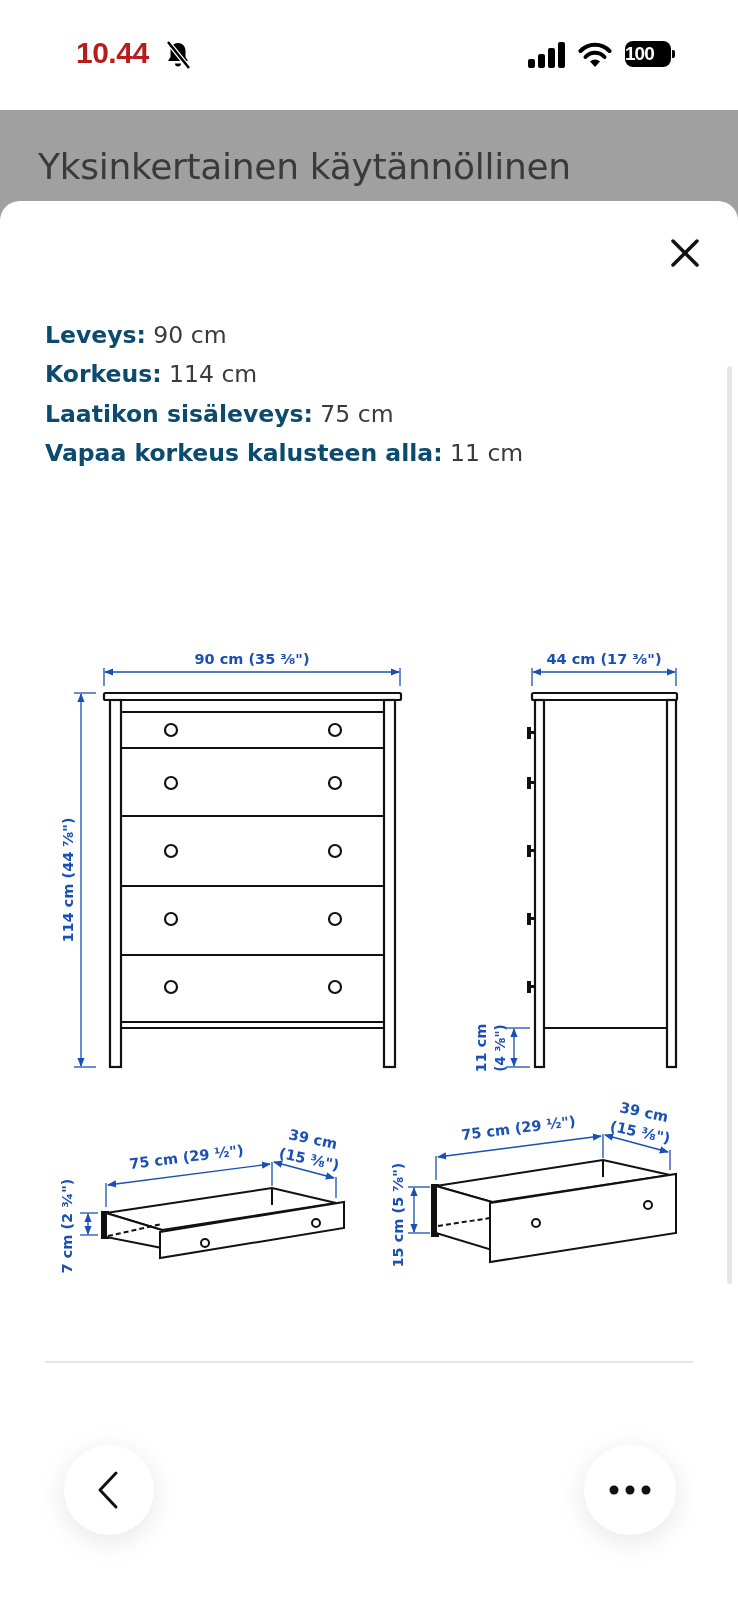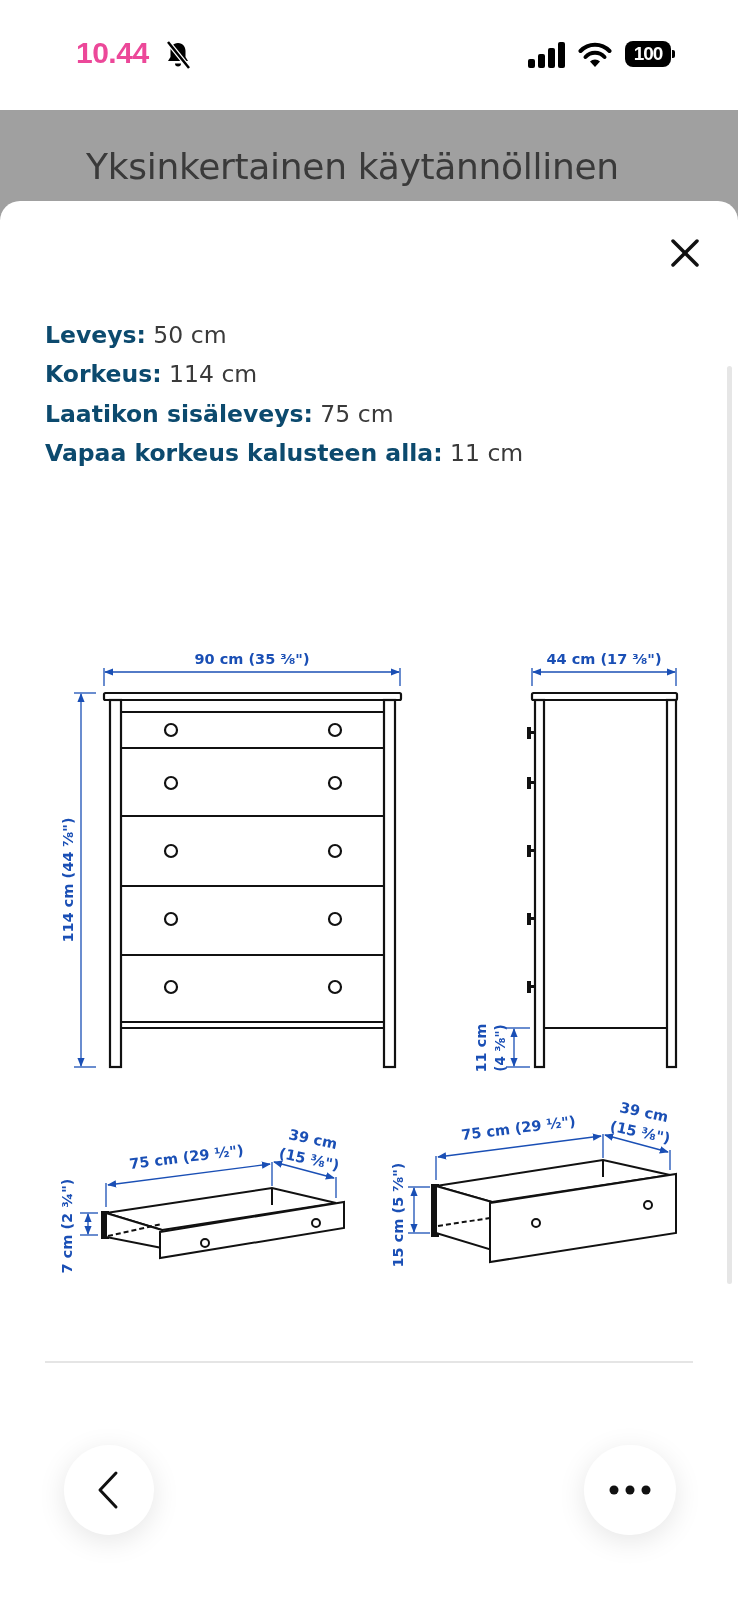--- a/index.html
+++ b/index.html
@@ -1,31 +1,31 @@
 <!DOCTYPE html>
 <html><head>
 <meta charset="utf-8">
 <style>
   * { box-sizing: border-box; margin: 0; padding: 0; }
   html, body { width: 738px; height: 1600px; background: #ffffff; overflow: hidden; }
   body { position: relative; font-family: "DejaVu Sans", sans-serif; color: #111; }
 
   
   .status-bar { position: absolute; left: 0; top: 0; width: 738px; height: 110px; background: #fff; }
-  .status-time { position: absolute; left: 76px; top: 36px; font-family: "Liberation Sans", sans-serif; font-weight: 700; font-size: 30px; letter-spacing: -0.5px; color: #ec4899; }
+  .status-time { position: absolute; left: 76px; top: 36px; font-family: "Liberation Sans", sans-serif; font-weight: 700; font-size: 30px; letter-spacing: -0.5px; color: #b91c1c; }
   .bell-icon { position: absolute; left: 164px; top: 40px; width: 28px; height: 30px; }
   .signal-icon { position: absolute; left: 528px; top: 42px; width: 38px; height: 26px; }
   .wifi-icon { position: absolute; left: 578px; top: 40px; width: 34px; height: 28px; }
   .battery { position: absolute; left: 625px; top: 41px; width: 50px; height: 26px; }
-  .battery-body { position: absolute; left: 0; top: 0; width: 46px; height: 26px; border-radius: 8px; background: #000; color: #fff; font-family: "Liberation Sans", sans-serif; font-weight: 700; font-size: 19px; line-height: 26px; text-align: center; letter-spacing: -1px; }
+  .battery-body { position: absolute; left: 0; top: 0; width: 46px; height: 26px; border-radius: 8px; background: #000; color: #fff; font-family: "Liberation Sans", sans-serif; font-weight: 700; font-size: 19px; line-height: 26px; letter-spacing: -1px; }
   .battery-tip { position: absolute; left: 47px; top: 9px; width: 3px; height: 8px; background: #000; border-radius: 0 2px 2px 0; }
 
   
   .page-behind { position: absolute; left: 0; top: 110px; width: 738px; height: 110px; background: #a0a0a0; }
-  .page-behind-title { position: absolute; left: 38px; top: 36px; font-family: "DejaVu Sans", sans-serif; font-size: 36px; color: #3a3a3a; letter-spacing: -0.3px; margin-left: 48px; }
+  .page-behind-title { position: absolute; left: 38px; top: 36px; font-family: "DejaVu Sans", sans-serif; font-size: 36px; color: #3a3a3a; letter-spacing: -0.3px; }
 
   
   .sheet { position: absolute; left: 0; top: 201px; width: 738px; height: 1399px; background: #fff; border-radius: 20px 20px 0 0; }
   .close-button { position: absolute; left: 668px; top: 236px; width: 34px; height: 34px; cursor: pointer; }
 
   .spec-list { position: absolute; left: 45px; top: 316px; }
   .spec-row { font-family: "DejaVu Sans", sans-serif; font-size: 23.5px; line-height: 39.3px; color: #3a3a3a; white-space: nowrap; }
   .spec-label { font-weight: 700; color: #0c4a6e; }
 
   .diagram { position: absolute; left: 0; top: 620px; width: 738px; height: 660px; }
@@ -78,21 +78,21 @@
 <div class="sheet"></div>
 
 <svg class="close-button" viewBox="0 0 34 34">
   <g>
     <line x1="5" y1="5" x2="29" y2="29" stroke="#111" stroke-width="3.5" stroke-linecap="round"></line>
     <line x1="29" y1="5" x2="5" y2="29" stroke="#111" stroke-width="3.5" stroke-linecap="round"></line>
   </g>
 </svg>
 
 <div class="spec-list">
-  <div class="spec-row"><span class="spec-label">Leveys:</span><span> 50 cm</span></div>
+  <div class="spec-row"><span class="spec-label">Leveys:</span><span> 90 cm</span></div>
   <div class="spec-row"><span class="spec-label">Korkeus:</span><span> 114 cm</span></div>
   <div class="spec-row"><span class="spec-label">Laatikon sisäleveys:</span><span> 75 cm</span></div>
   <div class="spec-row"><span class="spec-label">Vapaa korkeus kalusteen alla:</span><span> 11 cm</span></div>
 </div>
 
 <svg class="diagram" viewBox="0 620 738 660" width="738" height="660">
   <defs>
     <marker id="arr" viewBox="0 0 10 10" refX="9" refY="5" markerWidth="7" markerHeight="7" orient="auto-start-reverse">
       <path d="M0 1L10 5L0 9z" fill="#1a4fb5"></path>
     </marker>

